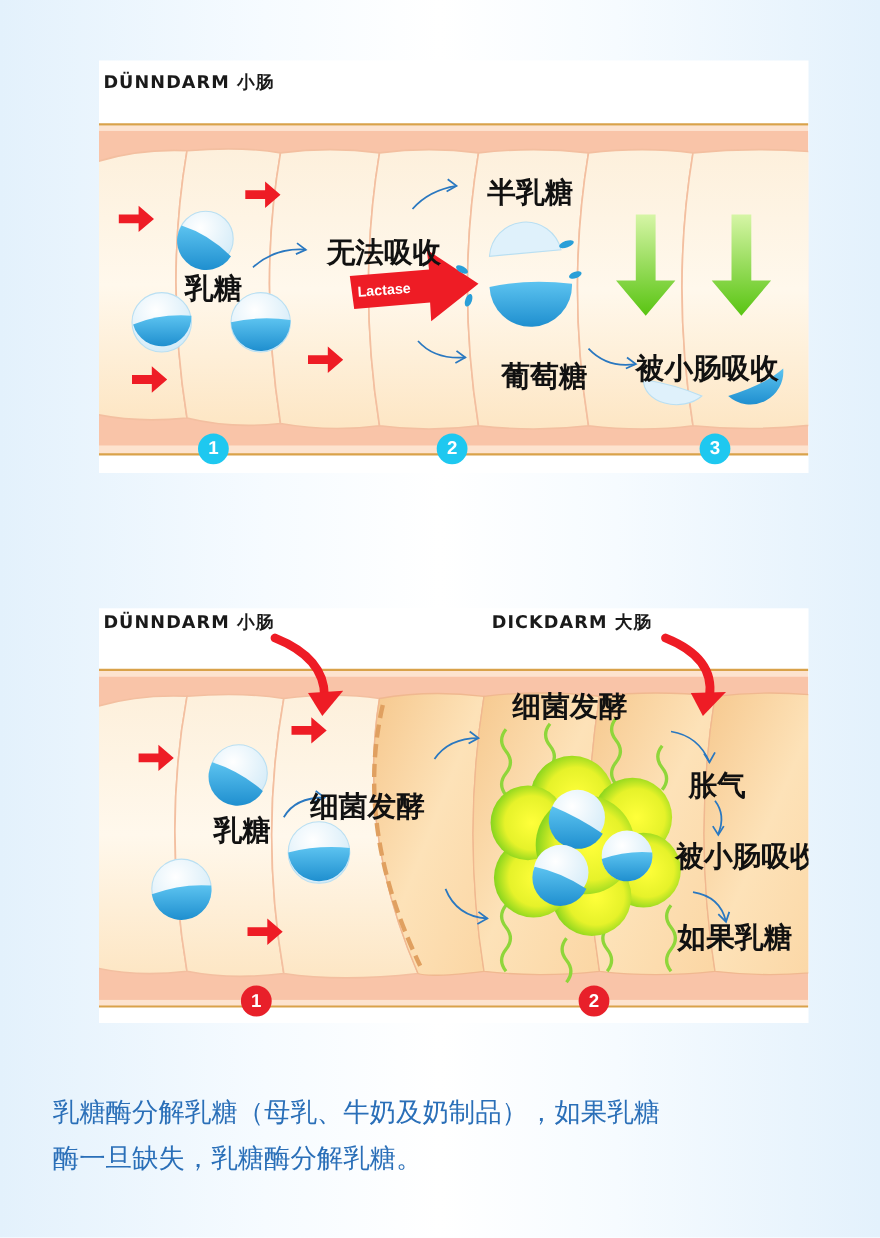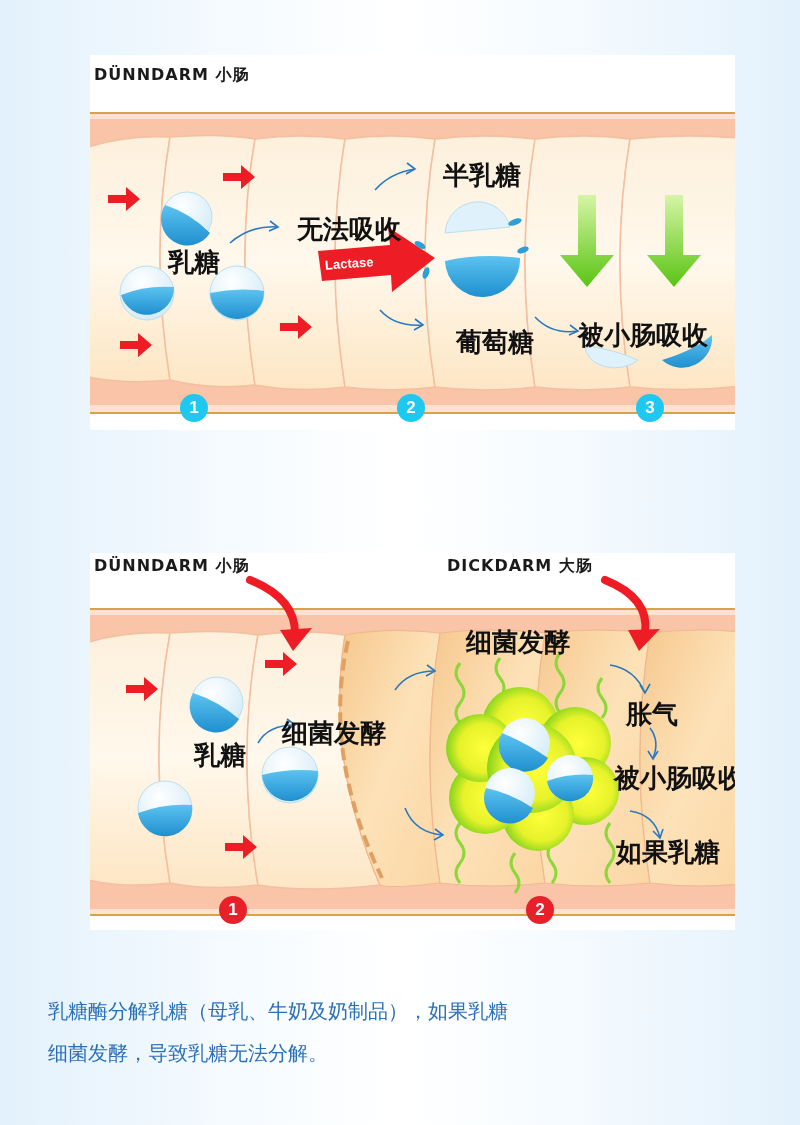--- a/index.html
+++ b/index.html
@@ -5,21 +5,21 @@
   html,body{margin:0;padding:0;}
   body{width:800px;height:1125px;position:relative;overflow:hidden;
     background:linear-gradient(90deg,#e3f1fc 0%,#f6fbff 30%,#ffffff 50%,#f6fbff 70%,#e3f1fc 100%);
     font-family:"DejaVu Sans",sans-serif;}
   .panel{position:absolute;left:90px;width:645px;background:#fff;overflow:hidden;}
   .panel-title{position:absolute;left:4px;font-size:16px;font-weight:bold;color:#1a1a1a;letter-spacing:1px;white-space:nowrap;}
   .diagram{position:absolute;left:0;top:0;}
   .lbl{position:absolute;font-size:26px;font-weight:bold;color:#111;white-space:nowrap;}
   .badge{position:absolute;width:28px;height:28px;border-radius:50%;color:#fff;font-weight:bold;font-size:17px;
     display:flex;align-items:center;justify-content:center;font-family:"Liberation Sans",sans-serif;}
-  .caption{position:absolute;left:48px;top:990px;width:720px;font-size:20px;line-height:42px;color:#2a6fb8;}
+  .caption{position:absolute;left:48px;top:990px;width:720px;font-size:24px;line-height:42px;color:#2a6fb8;}
 </style>
 </head>
 <body>
 
 <div class="panel" style="top:55px;height:375px;">
   <div class="panel-title" style="top:10px;">DÜNNDARM 小肠</div>
 
   <svg class="diagram" width="645" height="375" viewBox="0 0 645 375">
     <defs>
       <linearGradient id="cellG" x1="0" y1="0" x2="0" y2="1">
@@ -238,14 +238,14 @@
   <div class="lbl" style="left:536px;top:144px;">胀气</div>
   <div class="lbl" style="left:524px;top:208px;">被小肠吸收</div>
   <div class="lbl" style="left:526px;top:282px;">如果乳糖</div>
 
   <div class="badge" style="left:129px;top:343px;background:#e8202a;">1</div>
   <div class="badge" style="left:436px;top:343px;background:#e8202a;">2</div>
 </div>
 
 <div class="caption">
   <div>乳糖酶分解乳糖（母乳、牛奶及奶制品），如果乳糖</div>
-  <div>细菌发酵，导致乳糖无法分解。</div>
+  <div>酶一旦缺失，乳糖酶分解乳糖。</div>
 </div>
 
 </body></html>

